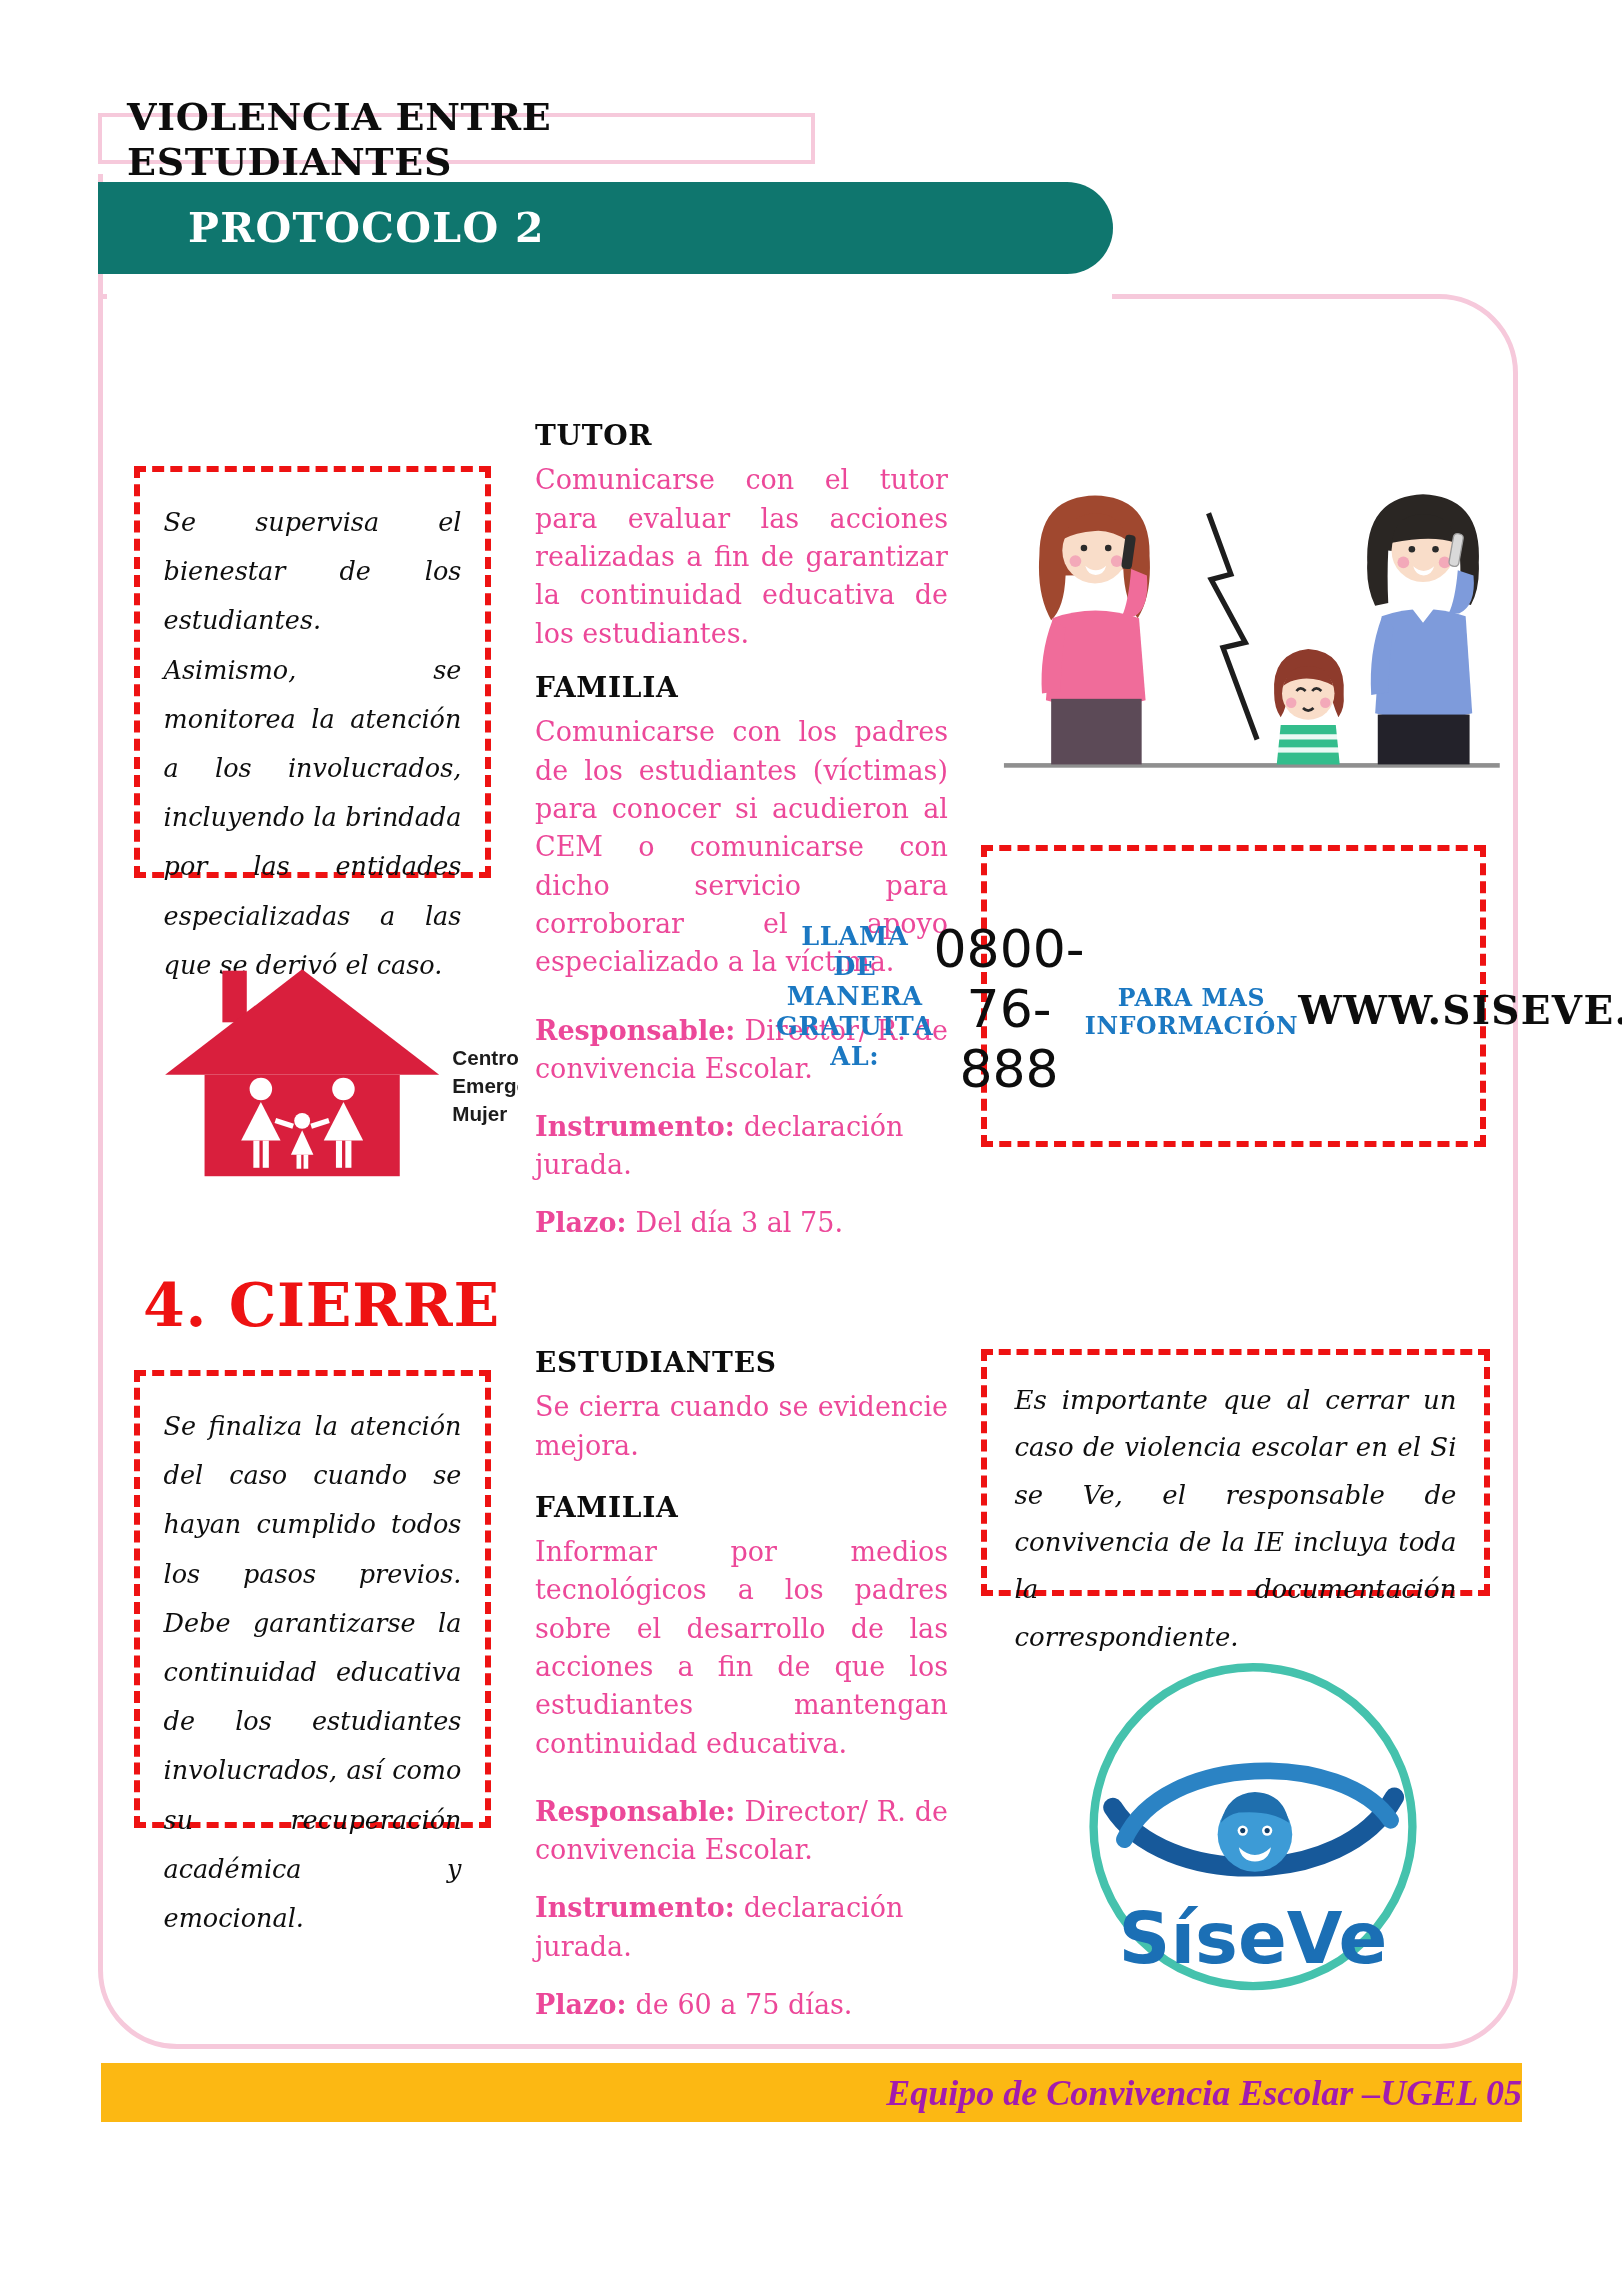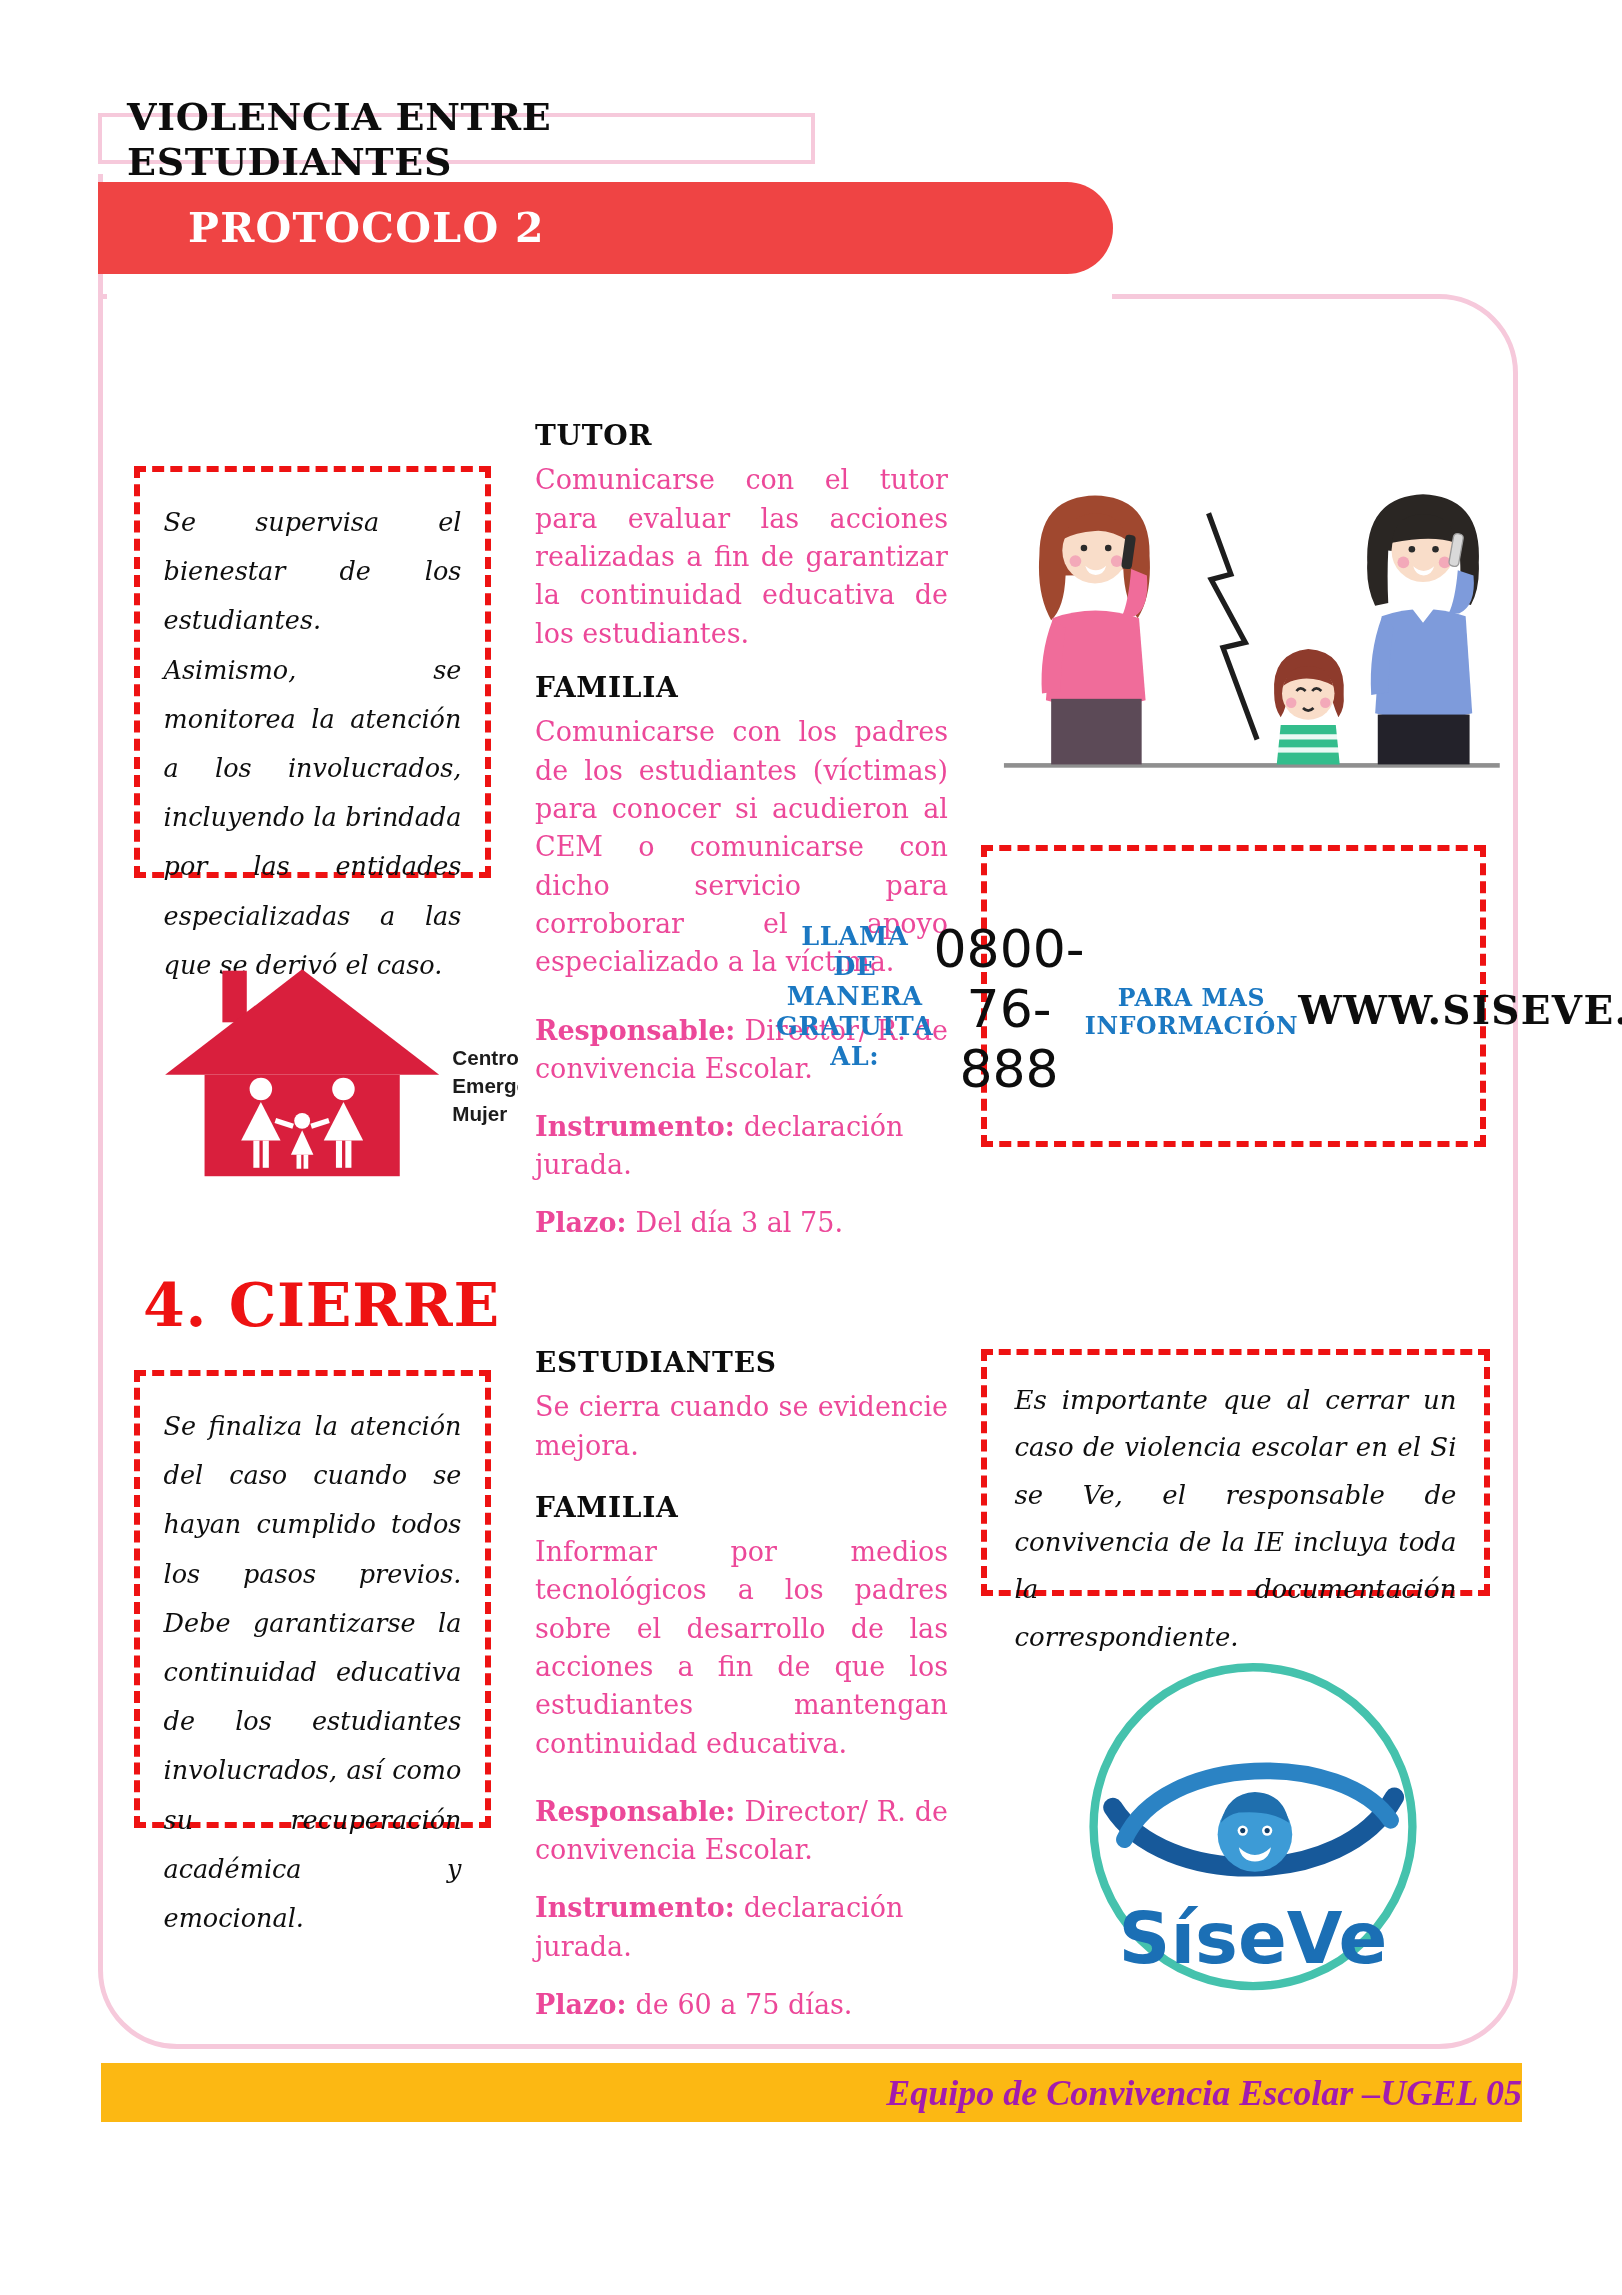--- a/index.html
+++ b/index.html
@@ -3,21 +3,21 @@
 <meta charset="utf-8">
 <style>
   html,body{margin:0;padding:0;background:#fff;}
   .page{position:relative;width:1622px;height:2295px;background:#ffffff;overflow:hidden;
         font-family:"DejaVu Serif", serif;color:#111;}
   
   .header-box{position:absolute;left:98px;top:113px;width:717px;height:51px;
       background:#fff;border:4.6px solid #F6C9DB;box-sizing:border-box;
       display:flex;align-items:center;z-index:3;}
   .header-box span{font-weight:bold;font-size:38px;letter-spacing:0.7px;padding-left:25px;color:#0d0d0d;}
-  .banner{position:absolute;left:98px;top:182px;width:1015px;height:92px;background:#ef4444;
+  .banner{position:absolute;left:98px;top:182px;width:1015px;height:92px;background:#0f766e;
       border-radius:0 52px 52px 0;display:flex;align-items:center;z-index:3;}
   .banner span{color:#fff;font-weight:bold;font-size:41px;letter-spacing:1.3px;padding-left:90px;}
   .wrapper{position:absolute;left:98px;top:294px;width:1420px;height:1755px;
       border:5.2px solid #F6C9DB;box-sizing:border-box;border-radius:0 79px 79px 79px;z-index:0;}
   .top-patch{position:absolute;left:107px;top:289px;width:1005px;height:17px;background:#fff;z-index:1;}
   .left-ext{position:absolute;left:98px;top:174px;width:0;height:126px;border-left:5.2px solid #F6C9DB;z-index:1;}
   
   .sec-heading{position:absolute;color:#EE1212;font-weight:bold;font-size:60px;letter-spacing:0.7px;z-index:2;}
   #h-seg{left:143px;top:327px;}
   #h-cie{left:143px;top:1270px;}

